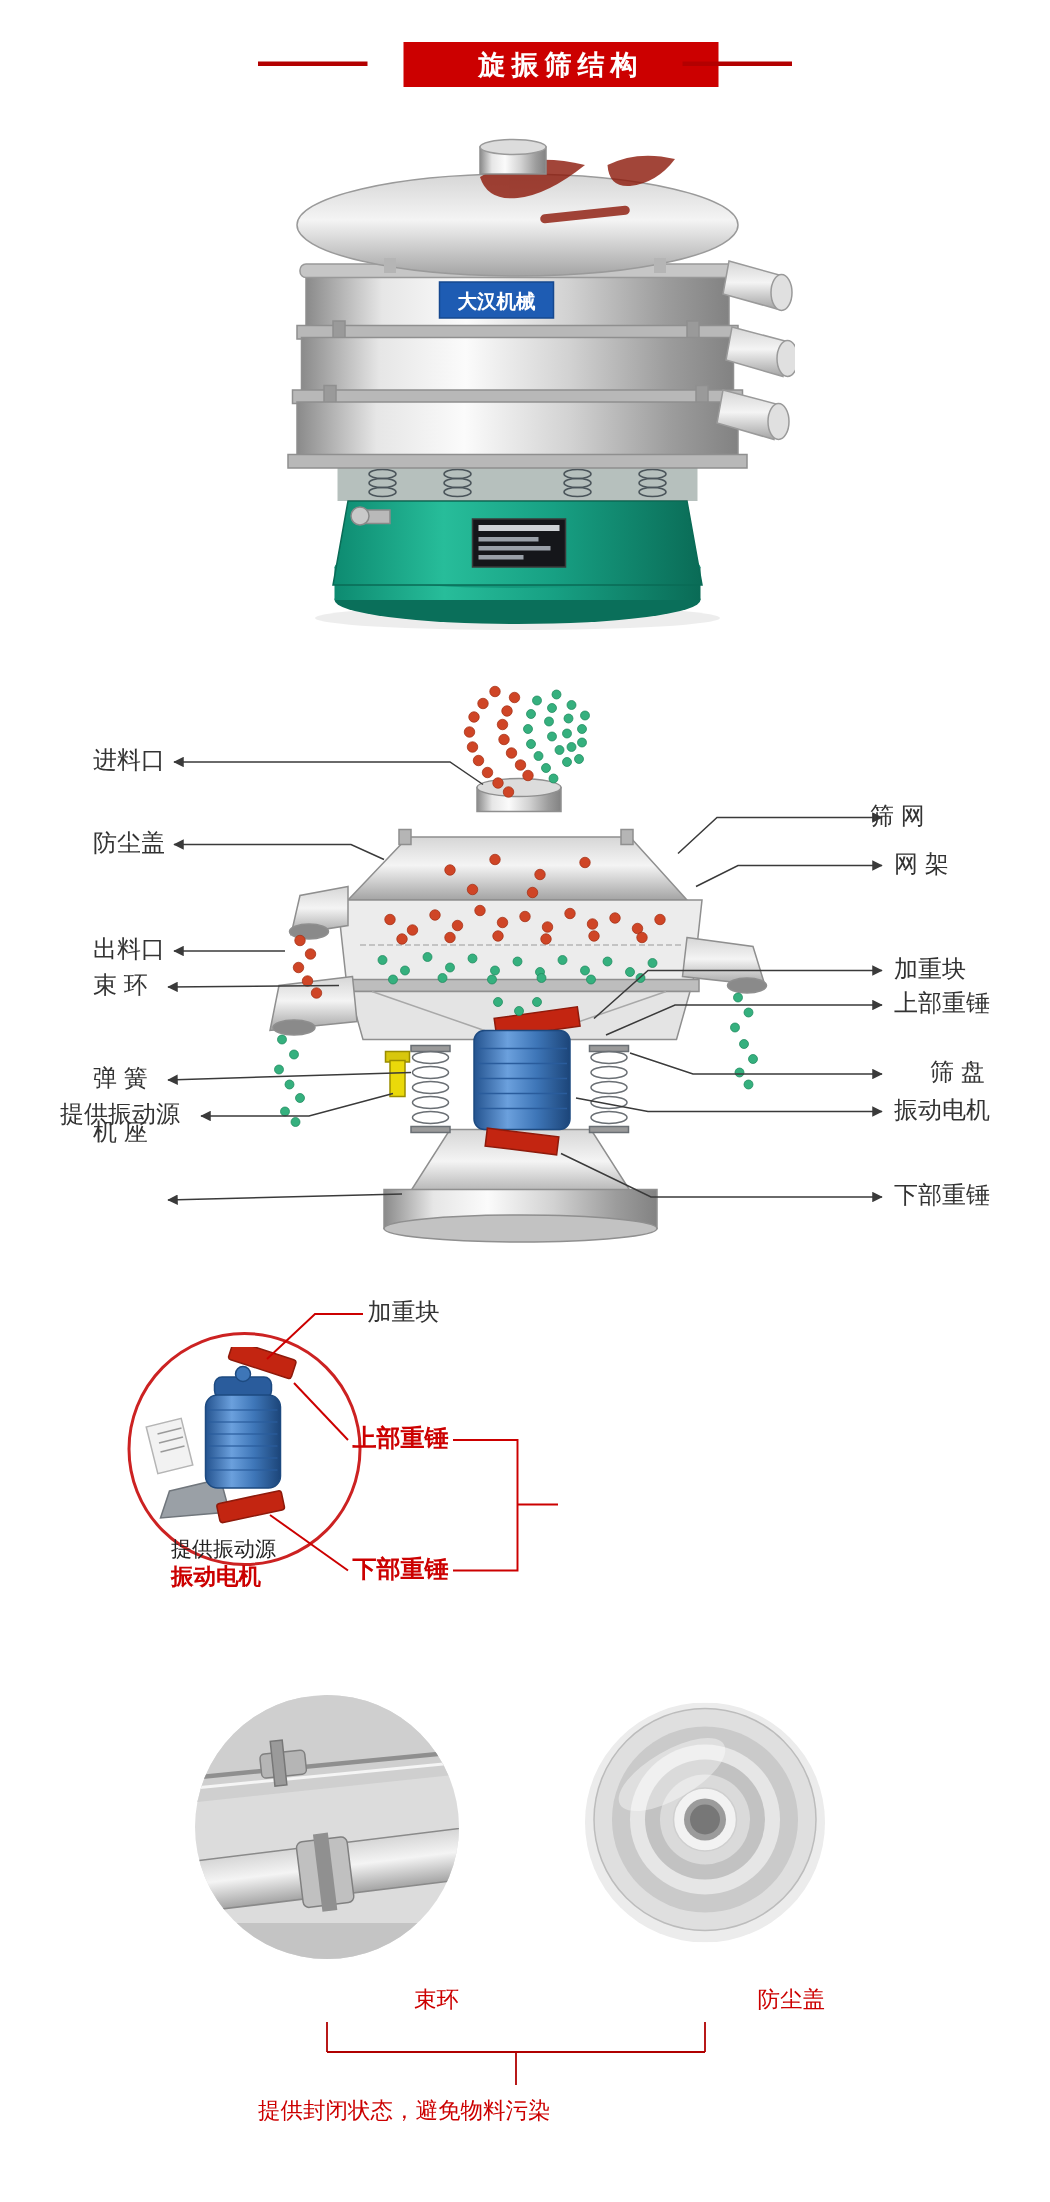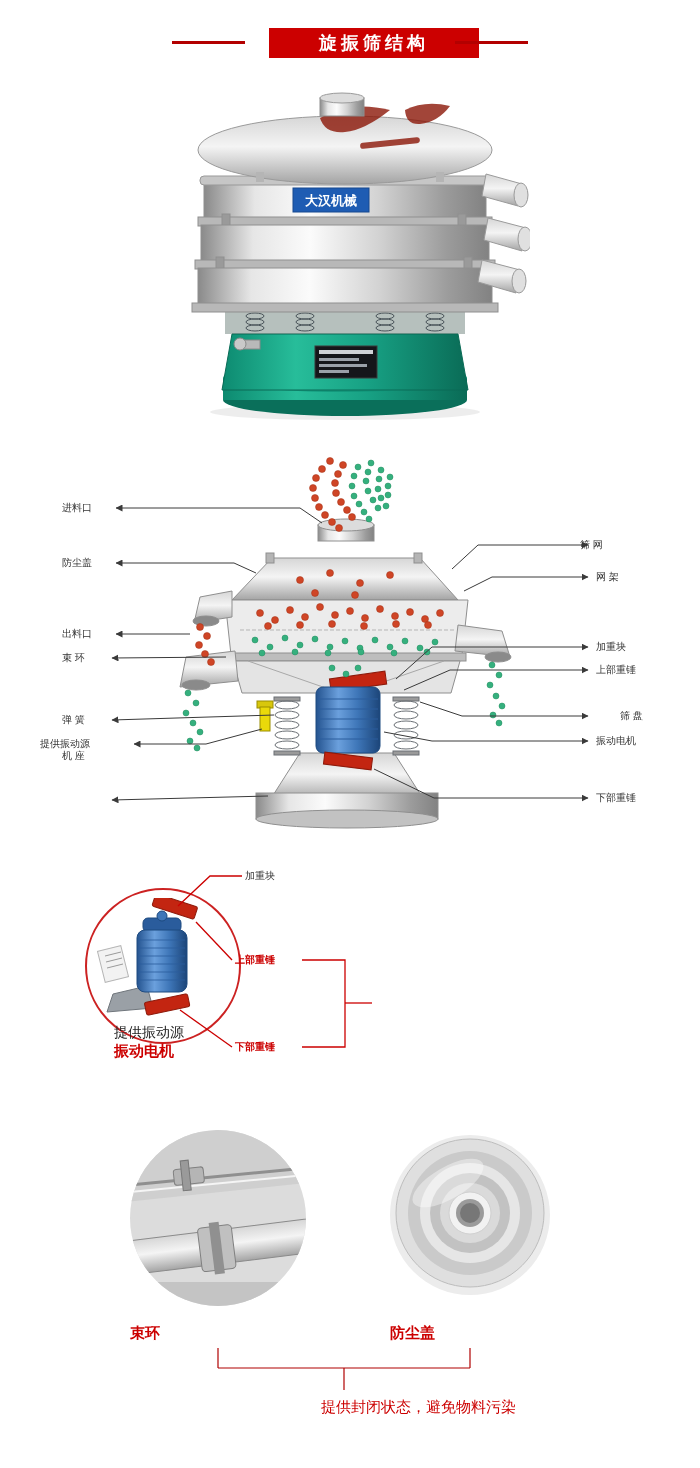--- a/index.html
+++ b/index.html
@@ -2,26 +2,26 @@
 <html><head>
 <meta charset="utf-8">
 <style>
   html,body{margin:0;padding:0;background:#ffffff;}
   #page{position:relative;width:700px;height:1468px;background:#fff;
         font-family:"Liberation Sans","DejaVu Sans",sans-serif;overflow:hidden;}
   .abs{position:absolute;}
   #title-banner{left:245px;top:28px;width:210px;height:30px;background:#cc0000;color:#fff;
         font-size:18px;font-weight:bold;letter-spacing:4px;display:flex;align-items:center;justify-content:center;margin-left:24px;}
   .title-line{top:41px;width:73px;height:3px;background:#b30000;}
-  .dlabel{font-size:10px;color:#333;white-space:nowrap;line-height:16px;text-align:right;}
+  .dlabel{font-size:16px;color:#333;white-space:nowrap;line-height:16px;text-align:right;}
   .red-b{color:#cc0000;font-weight:bold;}
   .desc-line{font-size:15px;line-height:23px;color:#222;white-space:nowrap;}
   .desc-line .hl{color:#cc0000;}
   .circle-photo{border-radius:50%;overflow:hidden;}
-  .closeup-label{font-size:15px;font-weight:bold;color:#cc0000;text-align:left;}
+  .closeup-label{font-size:15px;font-weight:normal;color:#cc0000;text-align:right;}
 </style>
 </head>
 <body>
 
 <div id="page">
 
   <svg width="0" height="0" style="position:absolute">
     <defs>
       <linearGradient id="silverH" x1="0" y1="0" x2="1" y2="0">
         <stop offset="0" stop-color="#8a8a8a"></stop>
@@ -412,15 +412,15 @@
   <div class="abs closeup-label" style="left:390px;top:1324px;width:160px">防尘盖</div>
 
   <svg class="abs" style="left:0;top:1340px" width="700" height="128" viewBox="0 0 700 128">
     <g stroke="#b00000" stroke-width="1.2" fill="none">
       <path d="M218,8 L218,28"></path>
       <path d="M470,8 L470,28"></path>
       <path d="M218,28 L470,28"></path>
       <path d="M344,28 L344,50"></path>
     </g>
   </svg>
-  <div class="abs" style="left:172px;top:1398px;width:344px;text-align:right;font-size:15px;color:#cc0000">提供封闭状态，避免物料污染</div>
+  <div class="abs" style="left:172px;top:1398px;width:344px;text-align:left;font-size:15px;color:#cc0000">提供封闭状态，避免物料污染</div>
 
 </div>
 
 </body></html>

